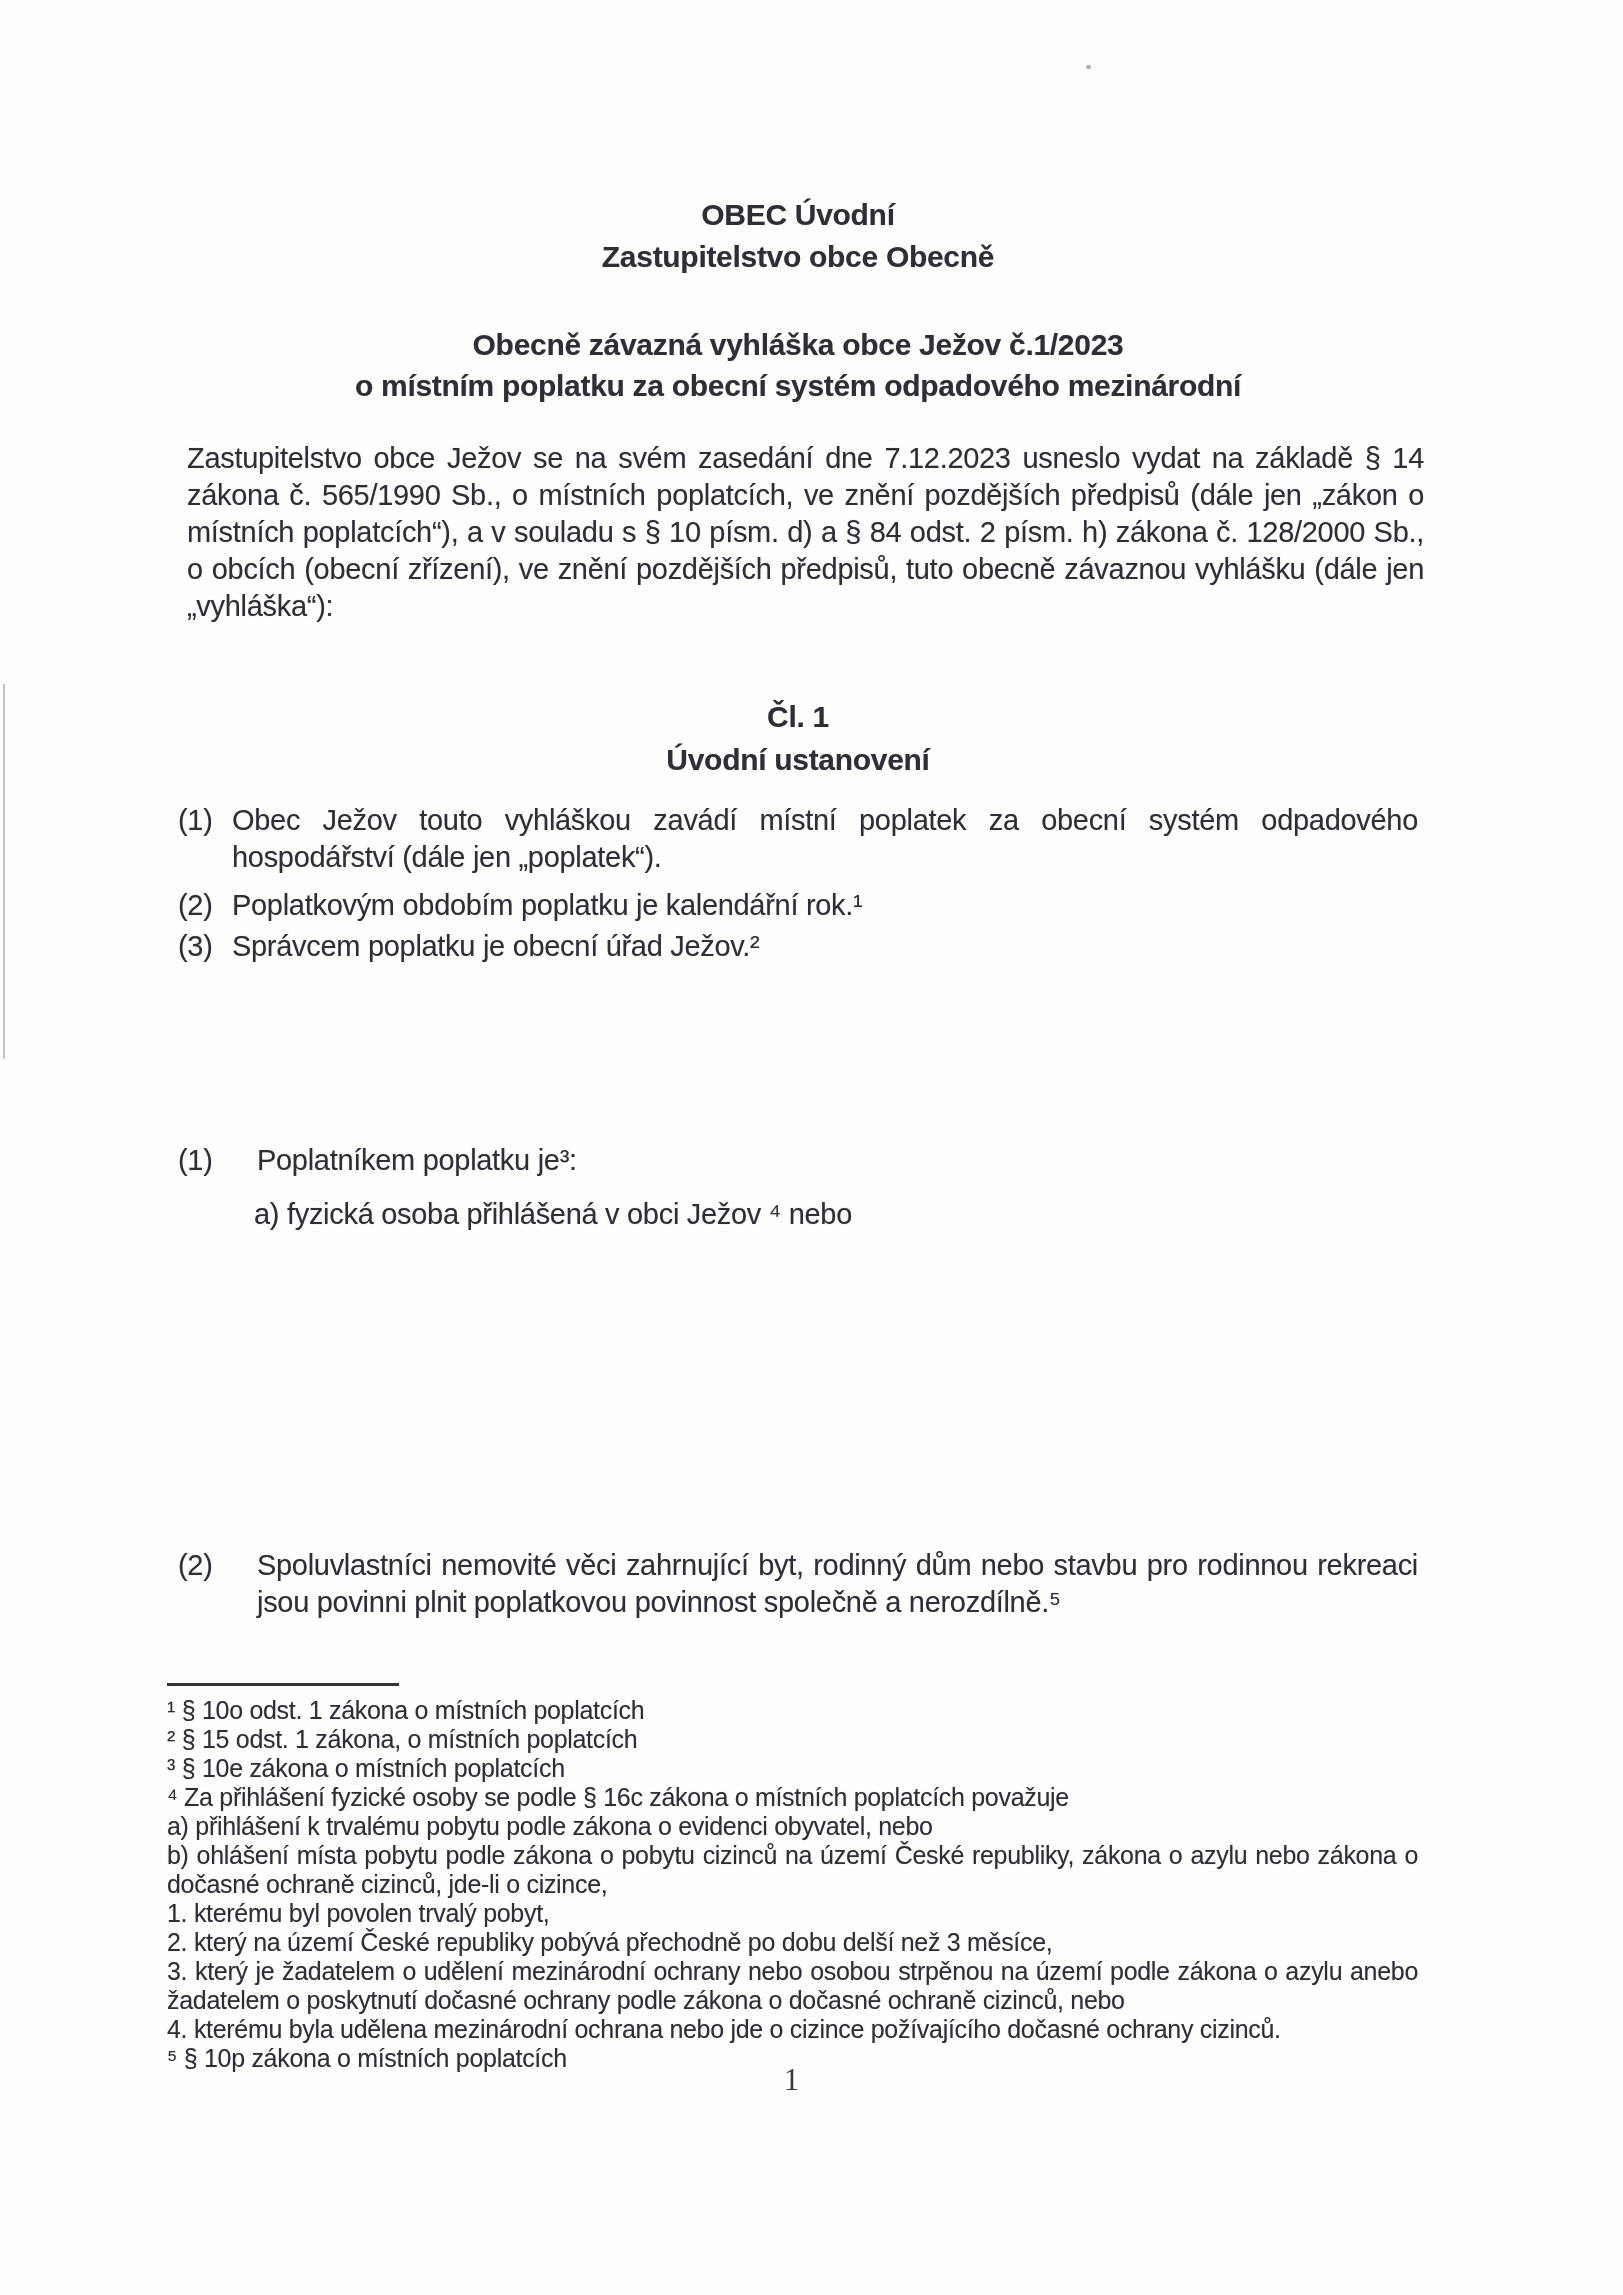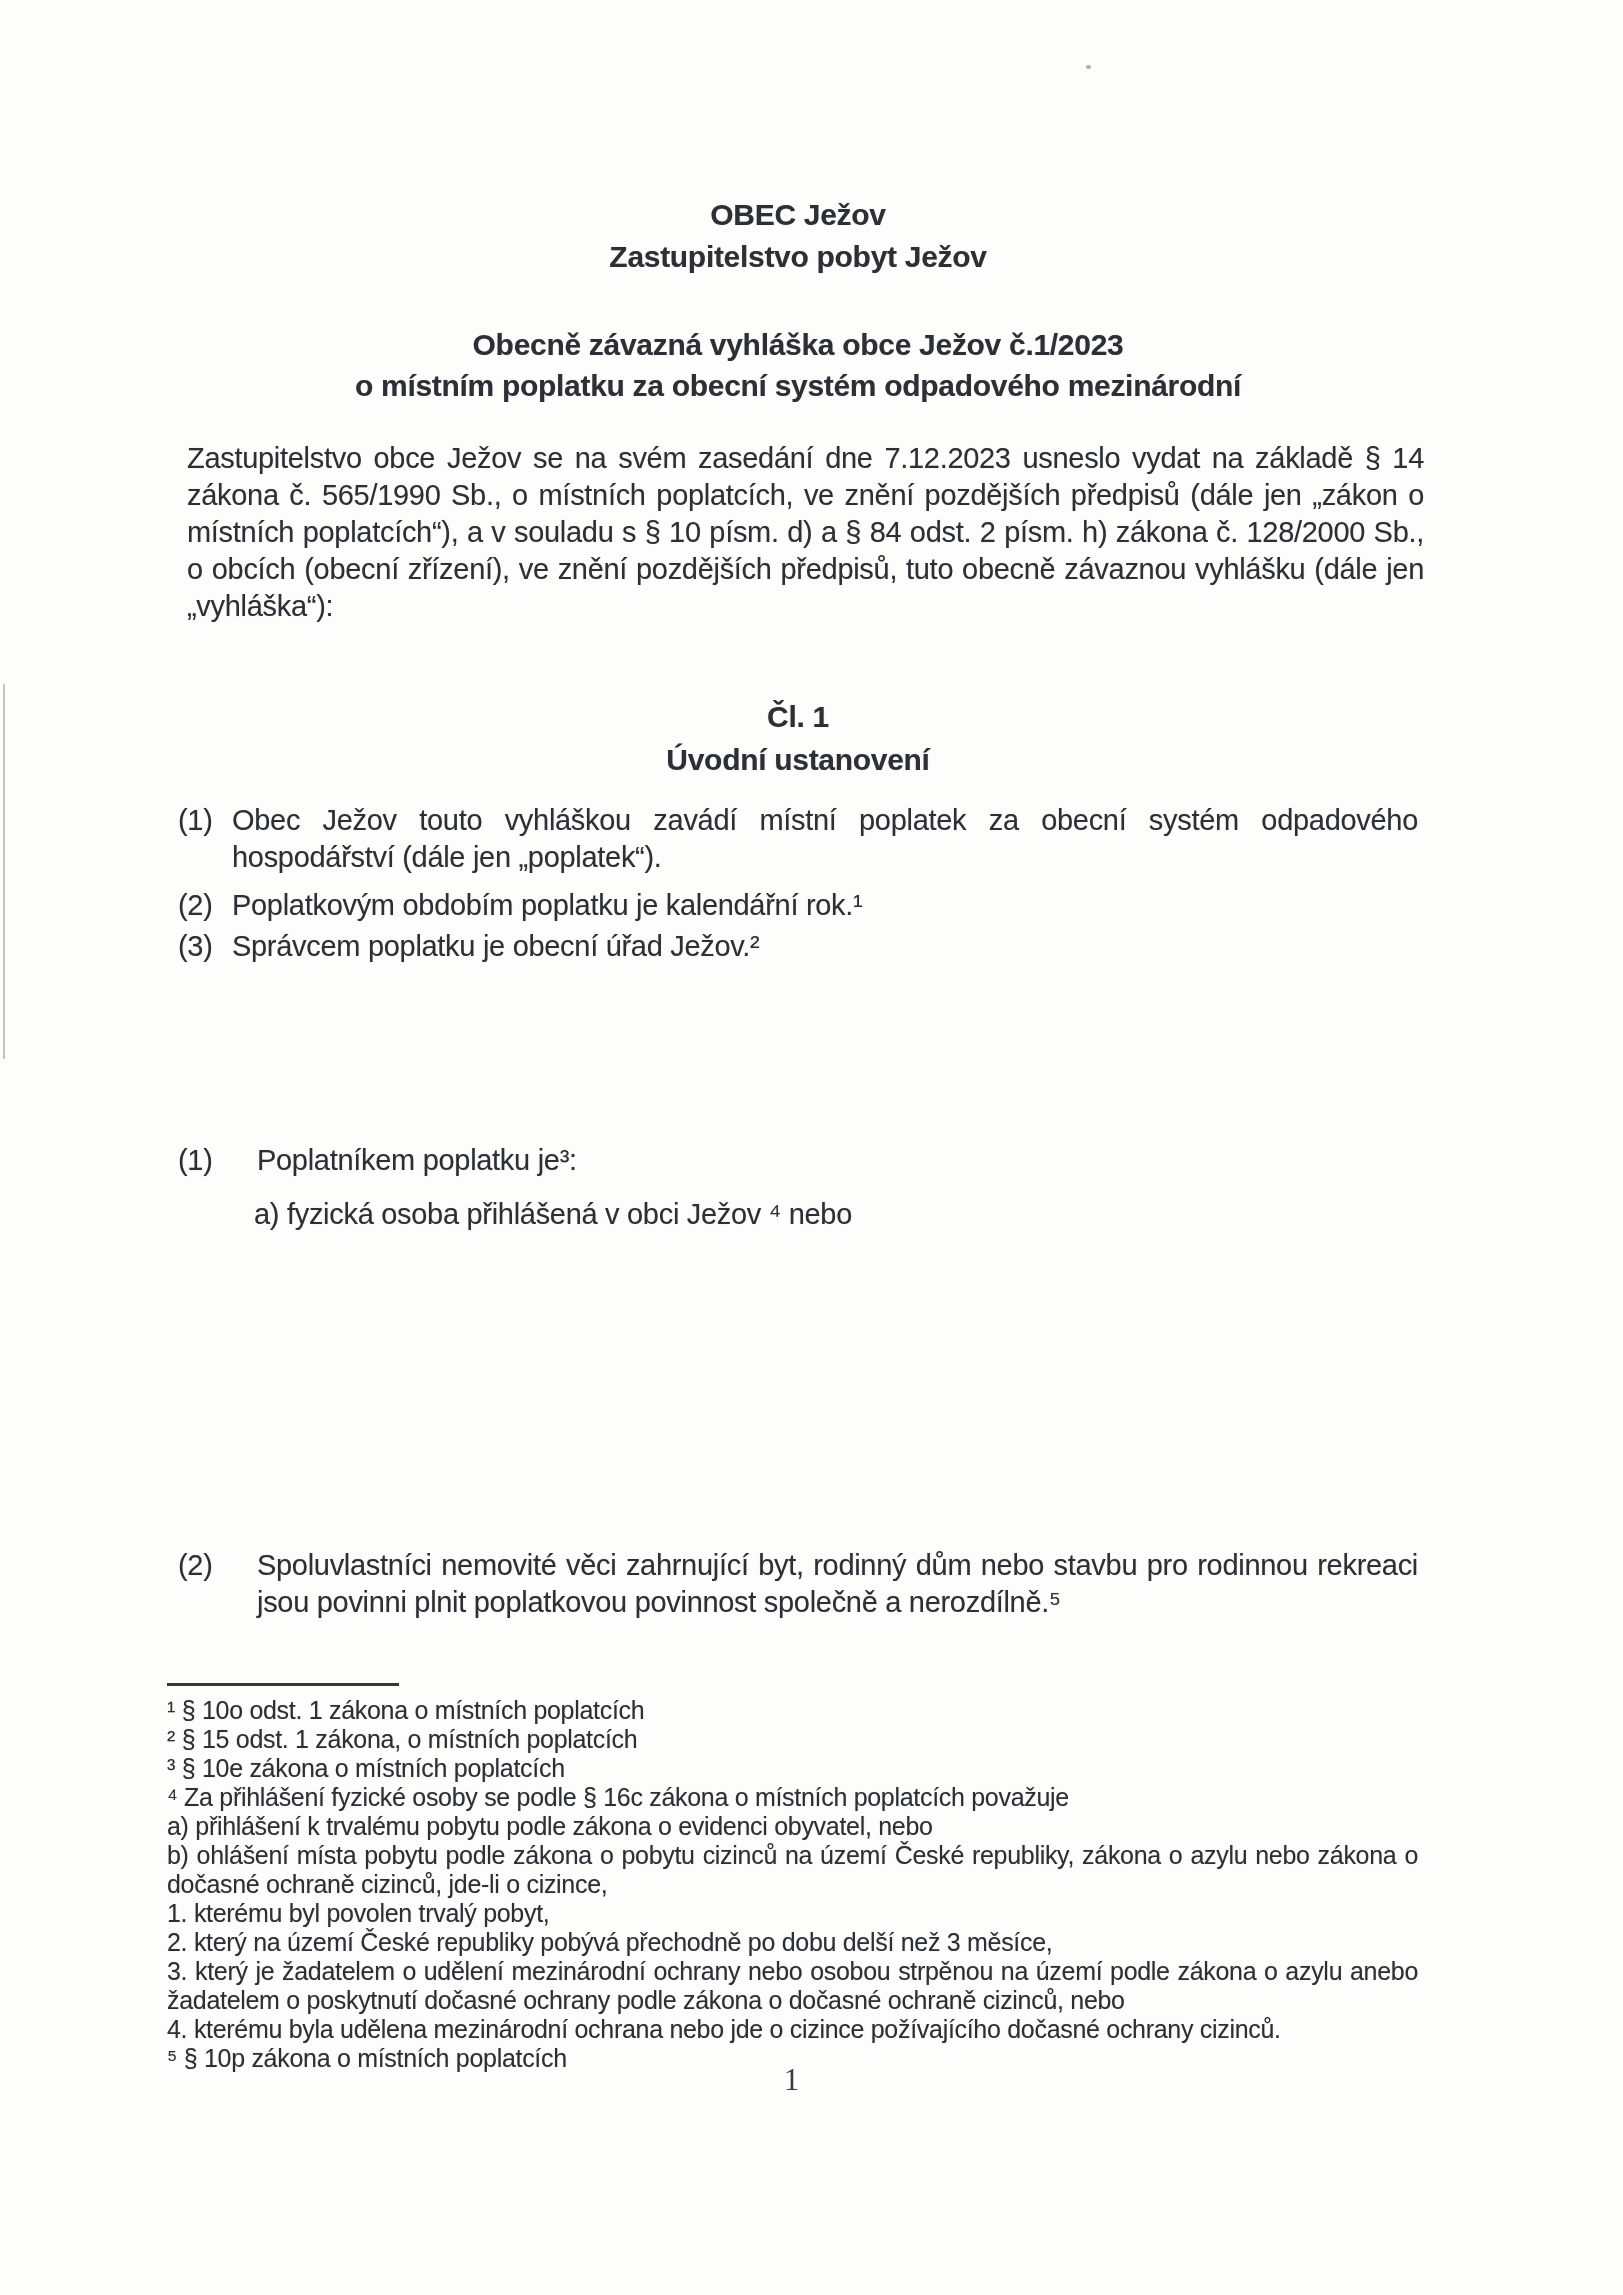--- a/index.html
+++ b/index.html
@@ -80,22 +80,22 @@
 </style>
 </head>
 <body>
 
 <div class="page">
 
   <span class="artifact-dot"></span>
   <span class="artifact-edge"></span>
 
   <div class="center-block doc-header txt">
-    <div>OBEC Ježov</div>
-    <div>Zastupitelstvo pobyt Ježov</div>
+    <div>OBEC Úvodní</div>
+    <div>Zastupitelstvo obce Obecně</div>
   </div>
 
   <div class="center-block doc-title txt">
     <div>Obecně závazná vyhláška obce Ježov č.1/2023</div>
     <div>o místním poplatku za obecní systém odpadového mezinárodní</div>
   </div>
 
   <div class="intro body-text txt">Zastupitelstvo obce Ježov se na svém zasedání dne 7.12.2023 usneslo vydat na základě § 14 zákona č. 565/1990 Sb., o místních poplatcích, ve znění pozdějších předpisů (dále jen „zákon o místních poplatcích“), a v souladu s § 10 písm. d) a § 84 odst. 2 písm. h) zákona č. 128/2000 Sb., o obcích (obecní zřízení), ve znění pozdějších předpisů, tuto obecně závaznou vyhlášku (dále jen „vyhláška“):</div>
 
   <div class="center-block art-head art1-head txt">

